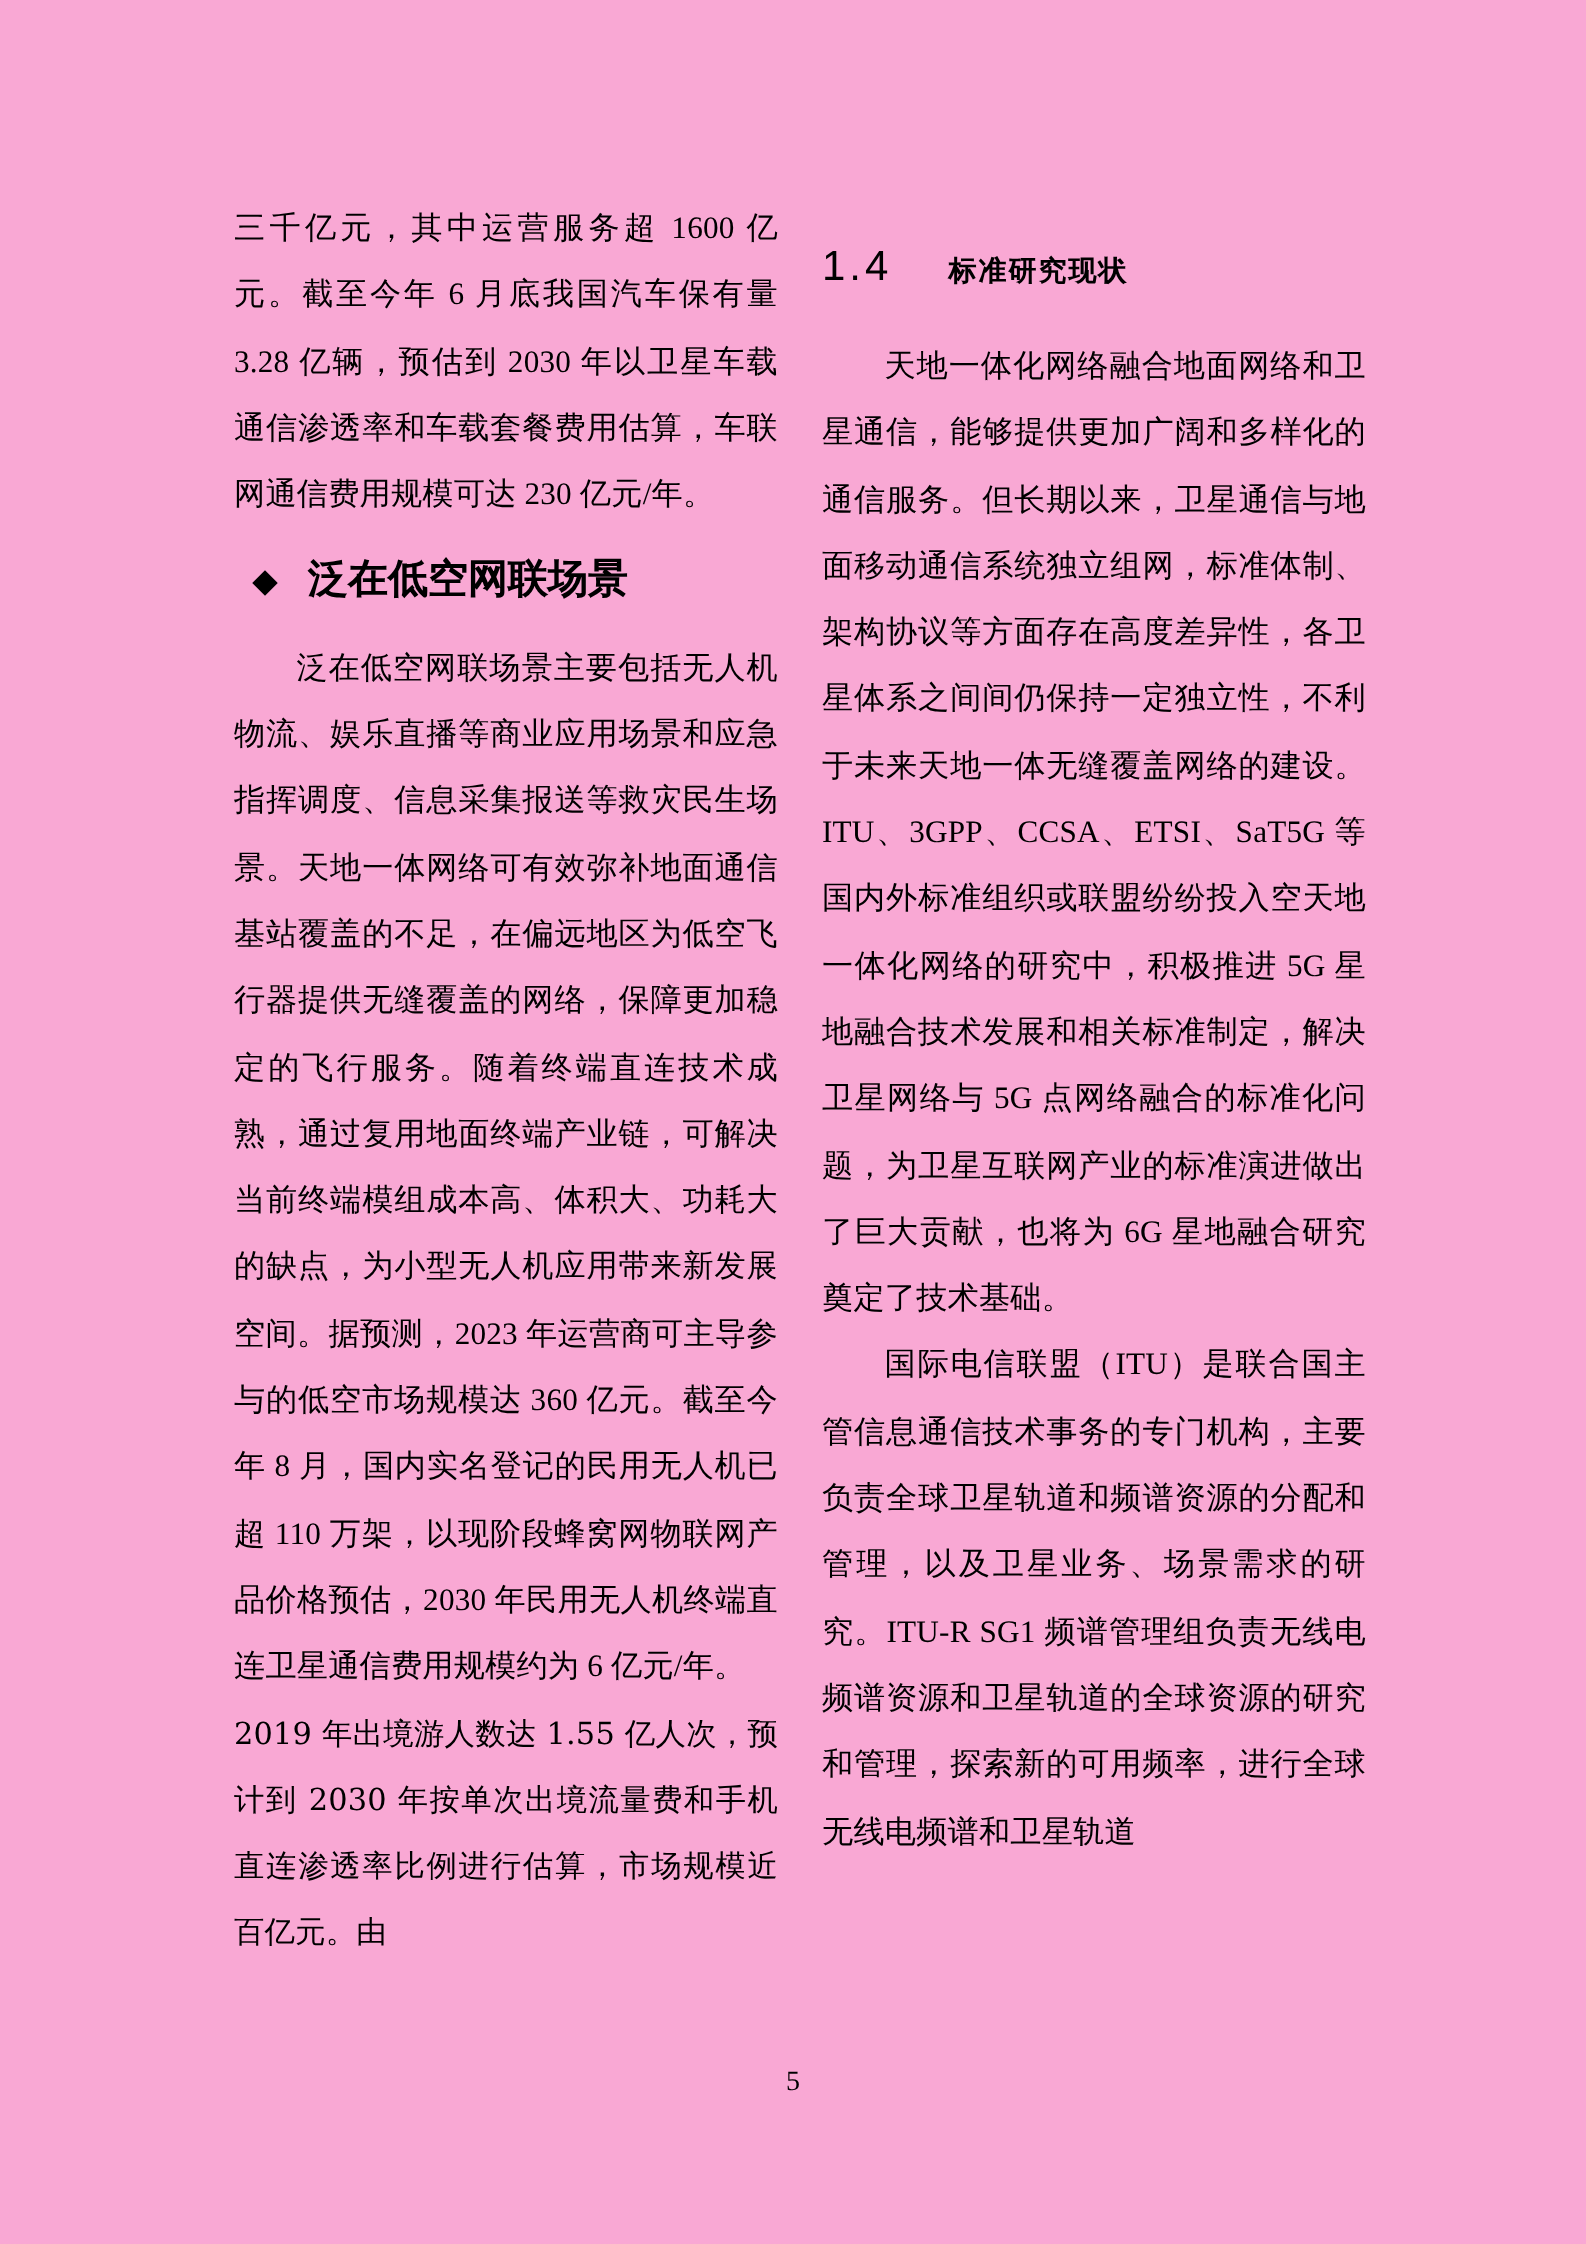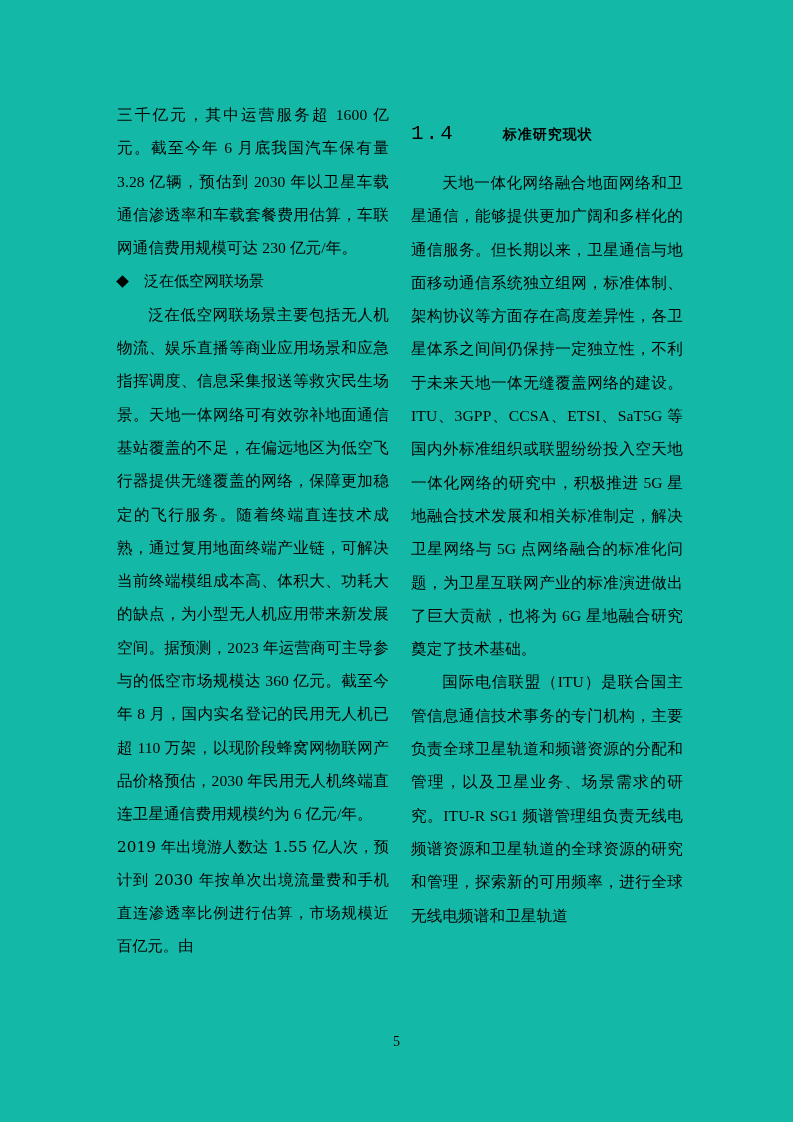--- a/index.html
+++ b/index.html
@@ -4,21 +4,21 @@
 <style>
   html, body {
     margin: 0;
     padding: 0;
     background: #ffffff;
   }
   .page {
     position: relative;
     width: 793px;
     height: 1122px;
-    background: #14b8a6;
+    background: #f9a8d4;
     overflow: hidden;
     font-family: "Liberation Serif", "DejaVu Serif", serif;
     color: #000000;
     box-sizing: border-box;
   }
   .columns {
     position: absolute;
     left: 117px;
     top: 98px;
     width: 566px;
@@ -40,24 +40,24 @@
     font-family: "Liberation Serif", "DejaVu Serif", serif;
   }
   p.body.indent {
     text-indent: 2em;
   }
   p.body.alt {
     font-family: "DejaVu Serif", "Liberation Serif", serif;
     font-size: 15.2px;
   }
   .bullet-head {
-    margin: 0;
-    font-size: 15px;
+    margin: 10px;
+    font-size: 20px;
     line-height: 33.3px;
-    font-weight: normal;
+    font-weight: bold;
     font-family: "Liberation Sans", "DejaVu Sans", sans-serif;
     display: flex;
     align-items: center;
     white-space: nowrap;
   }
   .bullet-head .diamond {
     display: inline-block;
     width: 9px;
     height: 9px;
     background: #000000;
@@ -69,24 +69,24 @@
   .sec-head {
     margin: 0;
     padding-top: 16px;
     padding-bottom: 12px;
     line-height: 40px;
     display: flex;
     align-items: baseline;
     white-space: nowrap;
   }
   .sec-head .num {
-    font-family: Liberation Mono, monospace;
+    font-family: Liberation Sans, sans-serif;
     font-size: 21px;
     letter-spacing: 2px;
-    margin-right: 48px;
+    margin-right: 28px;
   }
   .sec-head .title {
     font-family: "Liberation Sans", "DejaVu Sans", sans-serif;
     font-weight: bold;
     font-size: 14px;
     letter-spacing: 1px;
   }
   .page-number {
     position: absolute;
     left: 0;

